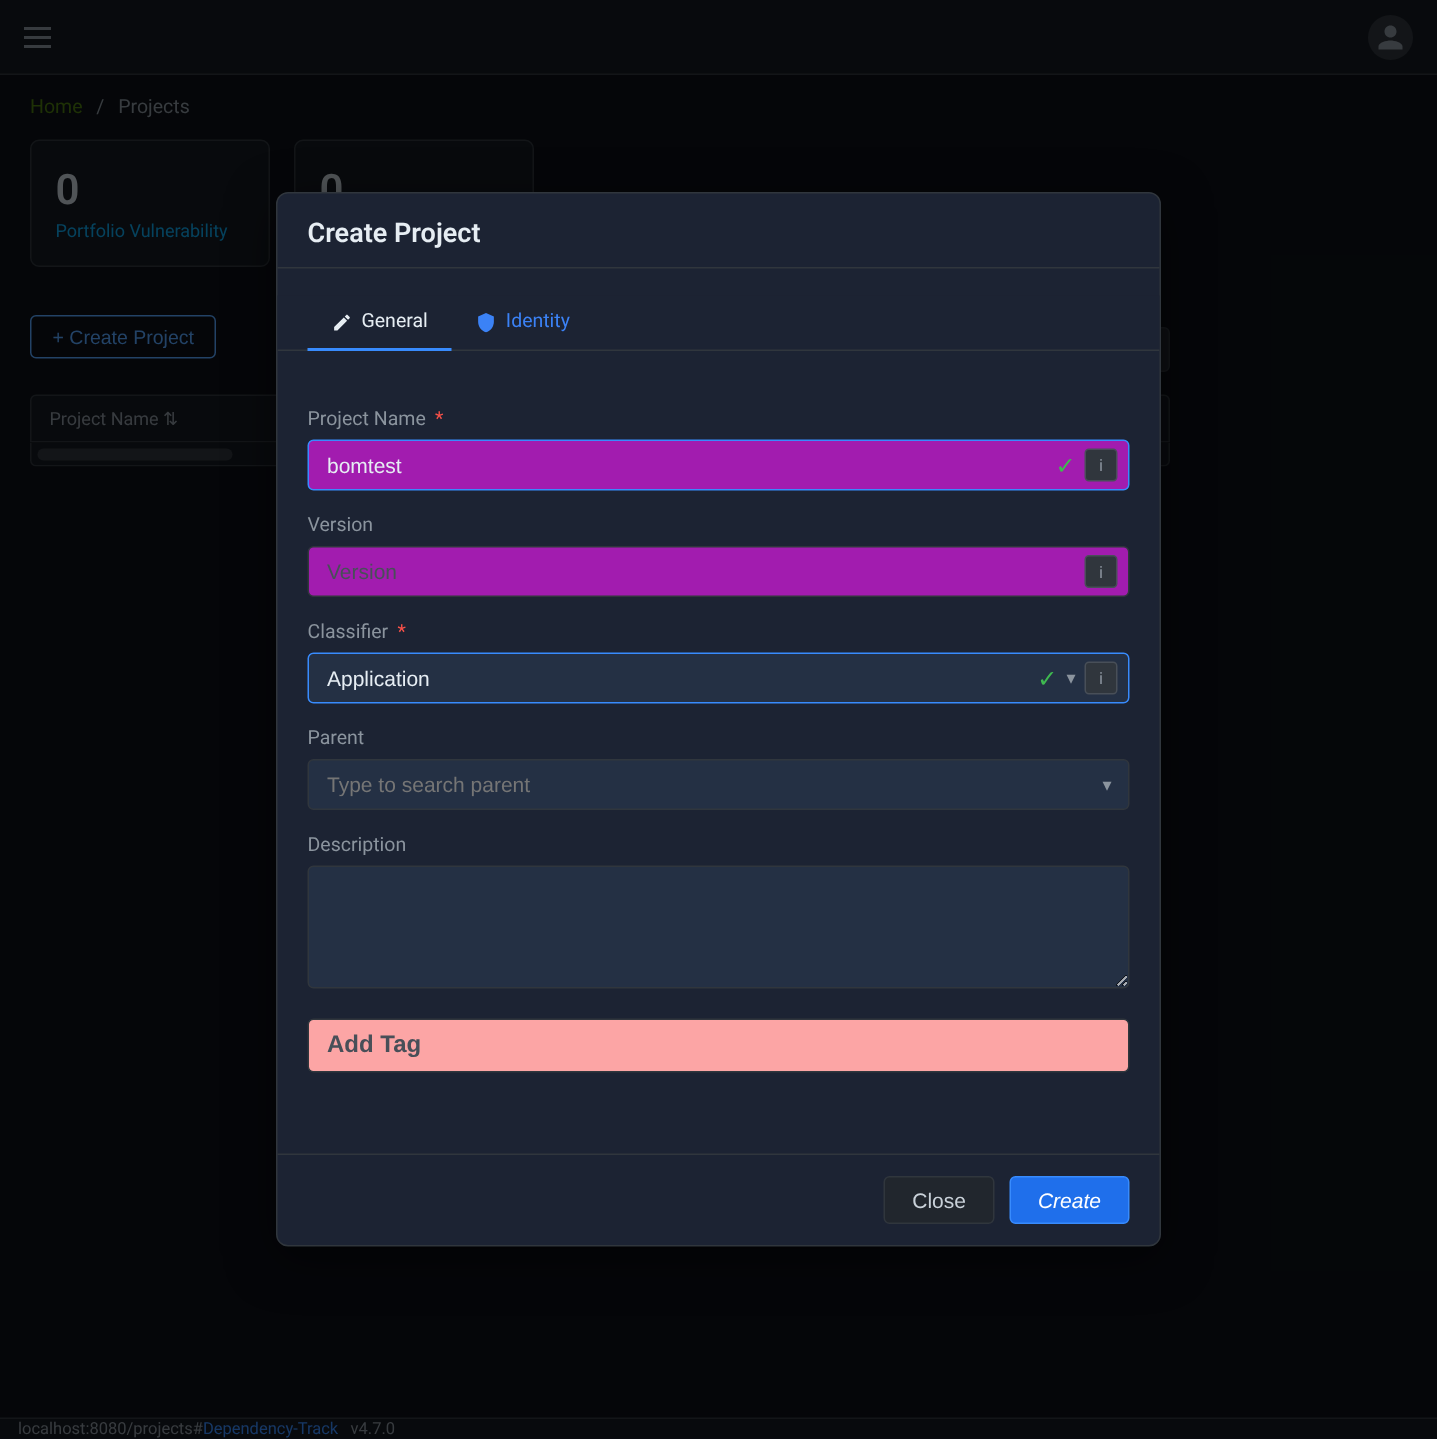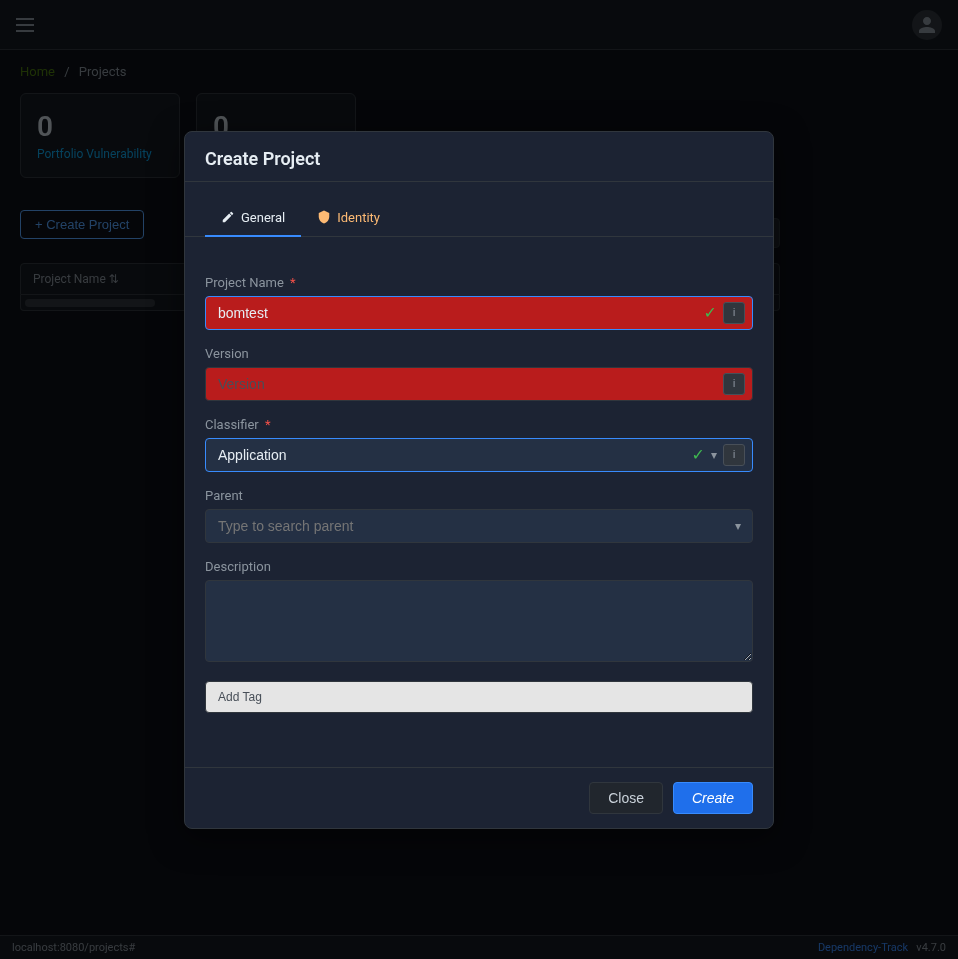--- a/index.html
+++ b/index.html
@@ -161,21 +161,21 @@
       border-bottom: 1px solid #30363d;
       background: #1c2333;
     }
     .tab {
       padding: 10px 16px;
       font-size: 13px;
       cursor: pointer;
       display: flex;
       align-items: center;
       gap: 6px;
-      color: #fdba74;
+      color: #3b82f6;
       border-bottom: 2px solid transparent;
       margin-bottom: -1px;
     }
     .tab.active {
       color: #e6edf3;
       border-bottom: 2px solid #388bfd;
     }
     .tab svg {
       width: 14px;
       height: 14px;
@@ -205,21 +205,21 @@
     }
 
     .input-wrapper {
       position: relative;
       display: flex;
       align-items: center;
     }
 
     .form-input {
       width: 100%;
-      background: #b91c1c;
+      background: #a21caf;
       border: 1px solid #388bfd;
       border-radius: 4px;
       color: #e6edf3;
       padding: 8px 70px 8px 12px;
       font-size: 14px;
       outline: none;
     }
     .form-input::placeholder {
       color: #484f58;
     }
@@ -319,27 +319,28 @@
       font-size: 14px;
       outline: none;
       resize: vertical;
       min-height: 80px;
       font-family: inherit;
     }
 
     
     .tags-input {
       width: 100%;
-      background: #e5e5e5;
+      background: #fca5a5;
       border: 1px solid #30363d;
       border-radius: 4px;
       color: #484f58;
       padding: 8px 12px;
-      font-size: 12px;
+      font-size: 16px;
       outline: none;
+      font-weight: bold;
     }
     .tags-input::placeholder {
       color: #484f58;
     }
 
     
     .modal-footer {
       padding: 14px 20px;
       display: flex;
       justify-content: flex-end;
@@ -367,26 +368,25 @@
       font-size: 14px;
       font-style: italic;
     }
 
     
     .status-bar {
       position: absolute;
       bottom: 0;
       left: 0;
       right: 0;
-      height: 24px;
+      height: 14px;
       background: #161b22;
       border-top: 1px solid #30363d;
       display: flex;
       align-items: center;
-      justify-content: space-between;
       padding: 0 12px;
       font-size: 11px;
       color: #8b949e;
     }
     .status-bar .dep-track {
       color: #388bfd;
     }
 
     
     .modal-body::-webkit-scrollbar {

